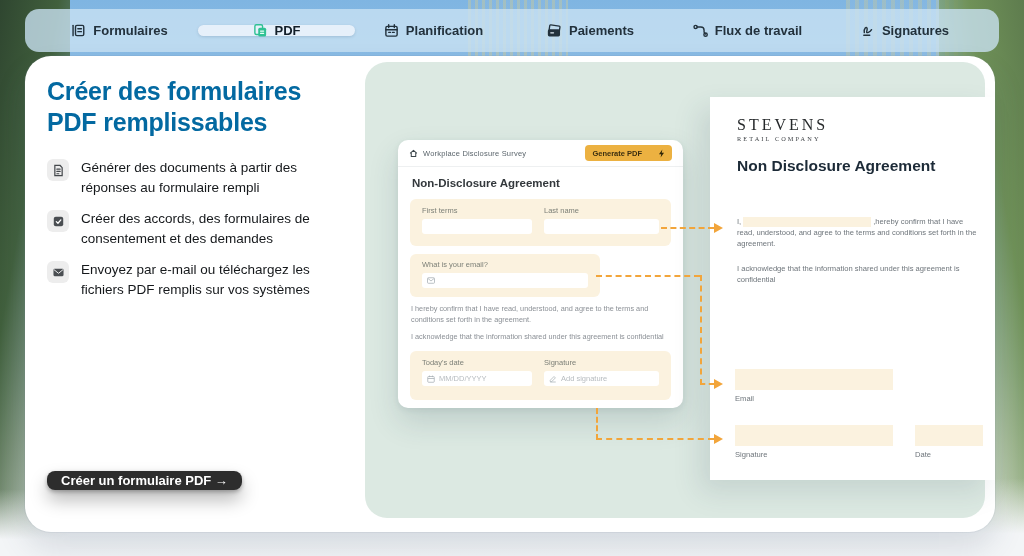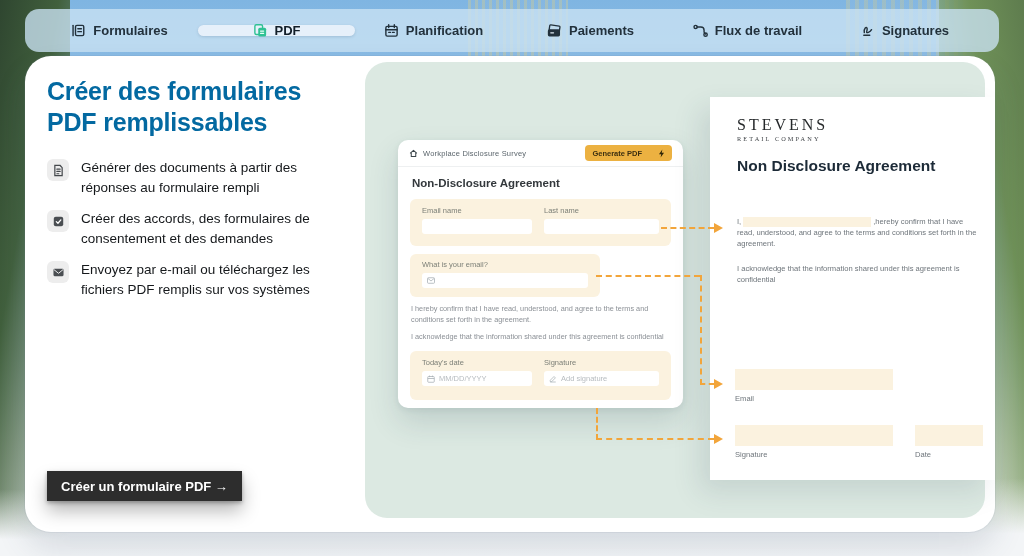--- a/index.html
+++ b/index.html
@@ -36,22 +36,22 @@
 
   
   .headline { position:absolute; left:47px; top:76px; width:320px;
     font-size:25px; line-height:31px; font-weight:700; color:#0369a1; letter-spacing:-.2px; }
   .headline span { display:block; }
   .bullets { position:absolute; left:47px; top:158px; width:302px; display:flex; flex-direction:column; gap:12px; }
   .bullet { display:flex; gap:12px; align-items:flex-start; }
   .bullet-badge { flex:0 0 22px; width:22px; height:22px; border-radius:6px; background:#ededed;
     display:flex; align-items:center; justify-content:center; margin-top:1px; }
   .bullet-text { font-size:13.5px; line-height:19.5px; color:#15181b; }
-  .cta { position:absolute; left:47px; top:471px; height:30px; padding:0 14px;
-    background:#2d2d2d; border:none; border-radius:0; color:#fff; font-size:13px; font-weight:700;
+  .cta { position:absolute; left:47px; top:471px; height:19px; padding:0 14px;
+    background:#2d2d2d; border:none; border-radius:8px; color:#fff; font-size:13px; font-weight:700;
     font-family:"Liberation Sans", sans-serif; display:inline-flex; align-items:center; cursor:pointer;
     box-shadow:0 10px 18px rgba(0,0,0,.28), 0 2px 4px rgba(0,0,0,.3); }
 
   
   .mint { position:absolute; left:365px; top:62px; width:620px; height:456px;
     background:#dce9e2; border-radius:22px; }
 
   
   .fp { position:absolute; left:398px; top:140px; width:285px; height:268px; background:#fff;
     border-radius:10px; box-shadow:0 14px 30px rgba(40,70,80,.16), 0 2px 6px rgba(40,70,80,.08); }
@@ -244,21 +244,21 @@
         <span>Generate PDF</span>
         <svg width="7" height="9" viewBox="0 0 12 16">
             <path d="M7.5 1 1.5 9.2h4L4.4 15l6.1-8.2H6.4z" fill="#2e2508"></path>
           </svg>
       </button>
     </div>
     <div class="fp-title">Non-Disclosure Agreement</div>
 
     <div class="fp-block fp-b1">
       <div class="fp-field f-left">
-        <div class="fp-label">Email name</div>
+        <div class="fp-label">First terms</div>
         <div class="fp-input"></div>
       </div>
       <div class="fp-field f-right">
         <div class="fp-label">Last name</div>
         <div class="fp-input"></div>
       </div>
     </div>
 
     <div class="fp-block fp-b2">
       <div class="fp-field f-email">

